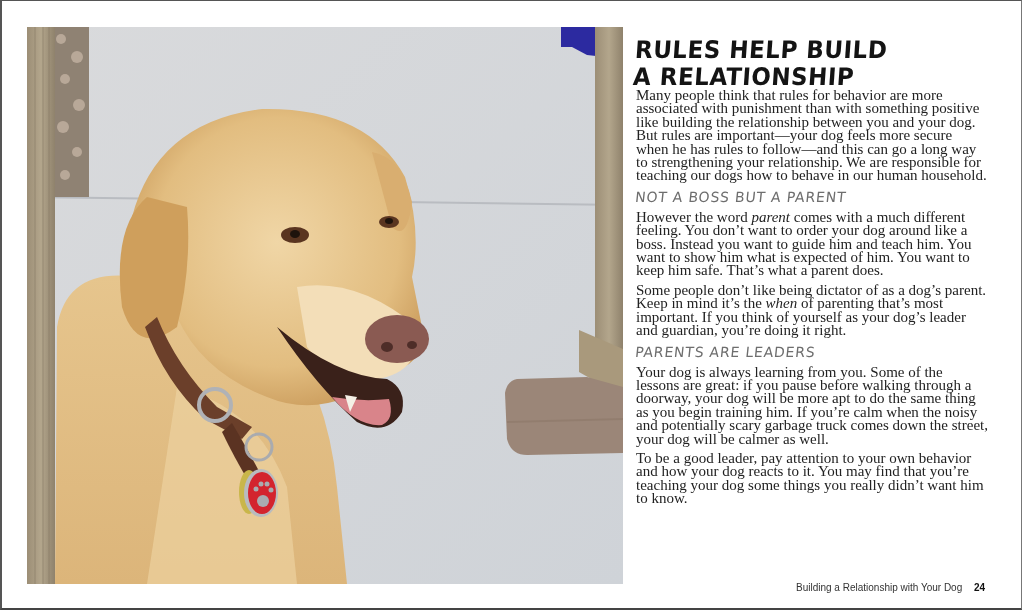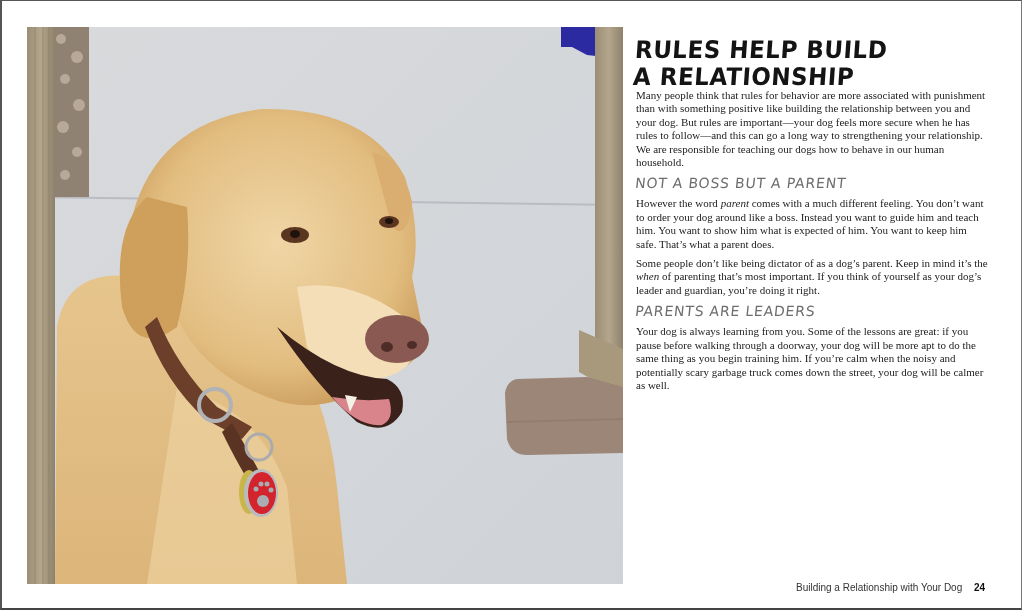--- a/index.html
+++ b/index.html
@@ -30,21 +30,21 @@
       text-transform: uppercase; color: #141414;
       transform: skewX(-4deg) scaleY(1.05); transform-origin: left top;
     }
     .subhead {
       margin: 6px 0 5px 0; font-family: "DejaVu Sans", sans-serif;
       font-size: 14px; line-height: 17px; letter-spacing: 0.8px;
       text-transform: uppercase; color: #6e6e6e; font-weight: normal;
       transform: skewX(-6deg); transform-origin: left top;
     }
     .para {
-      margin: 0 0 6px 0; font-size: 11px; line-height: 13.4px; color: #222;
+      margin: 0 0 6px 0; font-size: 15px; line-height: 13.4px; color: #222;
     }
     .para em { font-style: italic; }
     .para.first { margin-top: 1px; }
     .footer {
       position: absolute; top: 582px; left: 796px;
       font-family: Liberation Sans, sans-serif; font-size: 10px; color: #333;
     }
     .footer .page-num {
       position: absolute; left: 178px; top: 0; font-weight: bold; color: #111;
     }
@@ -153,18 +153,19 @@
     <span>a Relationship</span>
   </h1>
   <p class="para first">Many people think that rules for behavior are more associated with punishment than with something positive like building the relationship between you and your dog. But rules are important—your dog feels more secure when he has rules to follow—and this can go a long way to strengthening your relationship. We are responsible for teaching our dogs how to behave in our human household.</p>
 
   <h2 class="subhead">Not a Boss but a Parent</h2>
   <p class="para"><span>However the word </span><em>parent</em><span> comes with a much different feeling. You don’t want to order your dog around like a boss. Instead you want to guide him and teach him. You want to show him what is expected of him. You want to keep him safe. That’s what a parent does.</span></p>
   <p class="para"><span>Some people don’t like being dictator of as a dog’s parent. Keep in mind it’s the </span><em>when</em><span> of parenting that’s most important. If you think of yourself as your dog’s leader and guardian, you’re doing it right.</span></p>
 
   <h2 class="subhead">Parents Are Leaders</h2>
   <p class="para">Your dog is always learning from you. Some of the lessons are great: if you pause before walking through a doorway, your dog will be more apt to do the same thing as you begin training him. If you’re calm when the noisy and potentially scary garbage truck comes down the street, your dog will be calmer as well.</p>
+  <p class="para">To be a good leader, pay attention to your own behavior and how your dog reacts to it. You may find that you’re teaching your dog some things you really didn’t want him to know.</p>
 </div>
 
 <div class="footer">
   <span>Building a Relationship with Your Dog</span>
   <span class="page-num">24</span>
 </div>
 
 </body></html>

